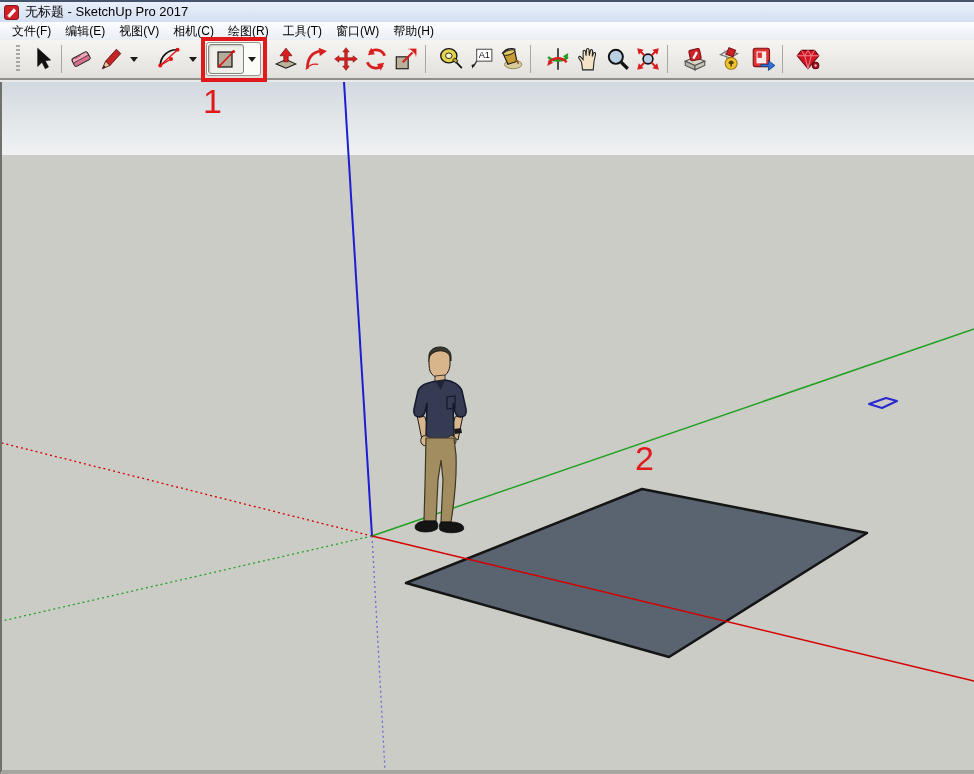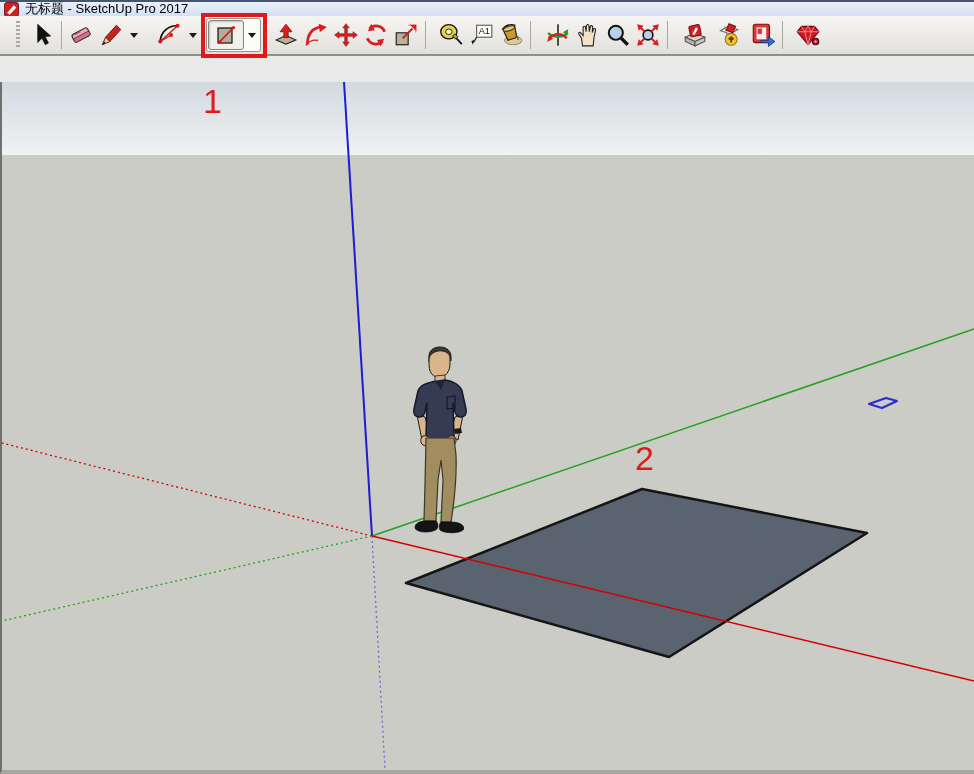--- a/index.html
+++ b/index.html
@@ -1,21 +1,21 @@
 <!DOCTYPE html>
 <html><head>
 <meta charset="utf-8">
 <style>
   * { box-sizing: border-box; margin: 0; padding: 0; }
   body { width: 974px; height: 774px; font-family: "Liberation Sans", sans-serif; background:#fff; }
   .window { position: relative; width: 974px; height: 774px; overflow: hidden; background:#e9e9e9; }
 
   
   .titlebar {
-    height: 16px; display: flex; align-items: center; padding-left: 4px;
+    height: 22px; display: flex; align-items: center; padding-left: 4px;
     background: linear-gradient(#eaf0fa, #d3dff2);
     border-top: 2px solid #47546e; font-size: 13px; color: #000;
   }
   .titlebar .app-icon { width: 15px; height: 15px; margin-right: 6px; flex: 0 0 auto; }
 
   
   .menubar {
     height: 18px; display: flex; align-items: center; padding-left: 5px;
     background: linear-gradient(#fdfdfe, #e9eef6);
     font-size: 12px; color:#000;
@@ -62,20 +62,30 @@
 
   <div class="titlebar">
     <svg class="app-icon" viewBox="0 0 16 16">
       <rect x="0.5" y="0.5" width="15" height="15" rx="2.5" fill="#cf2027" stroke="#7d1013"></rect>
       <path d="M3.5 11.5 L10.5 3.5 L13 6 L6 13.5 Z" fill="#fff"></path>
       <path d="M3.5 11.5 L6 13.5 L5 10.8 Z" fill="#f3c6c8"></path>
     </svg>
     <span>无标题 - SketchUp Pro 2017</span>
   </div>
 
+  <div class="menubar">
+    <span class="menu-item">文件(F)</span>
+    <span class="menu-item">编辑(E)</span>
+    <span class="menu-item">视图(V)</span>
+    <span class="menu-item">相机(C)</span>
+    <span class="menu-item">绘图(R)</span>
+    <span class="menu-item">工具(T)</span>
+    <span class="menu-item">窗口(W)</span>
+    <span class="menu-item">帮助(H)</span>
+  </div>
 
   <div class="toolbar">
     <div class="grip"></div>
 
     <div class="tbtn">
       <svg viewBox="0 0 24 24">
         <path d="M8 2 L8 19 L12 15 L15 21 L18 19.4 L15 13.6 L20 13 Z" fill="#111" stroke="#000" stroke-width="0.5"></path>
       </svg>
     </div>
 

